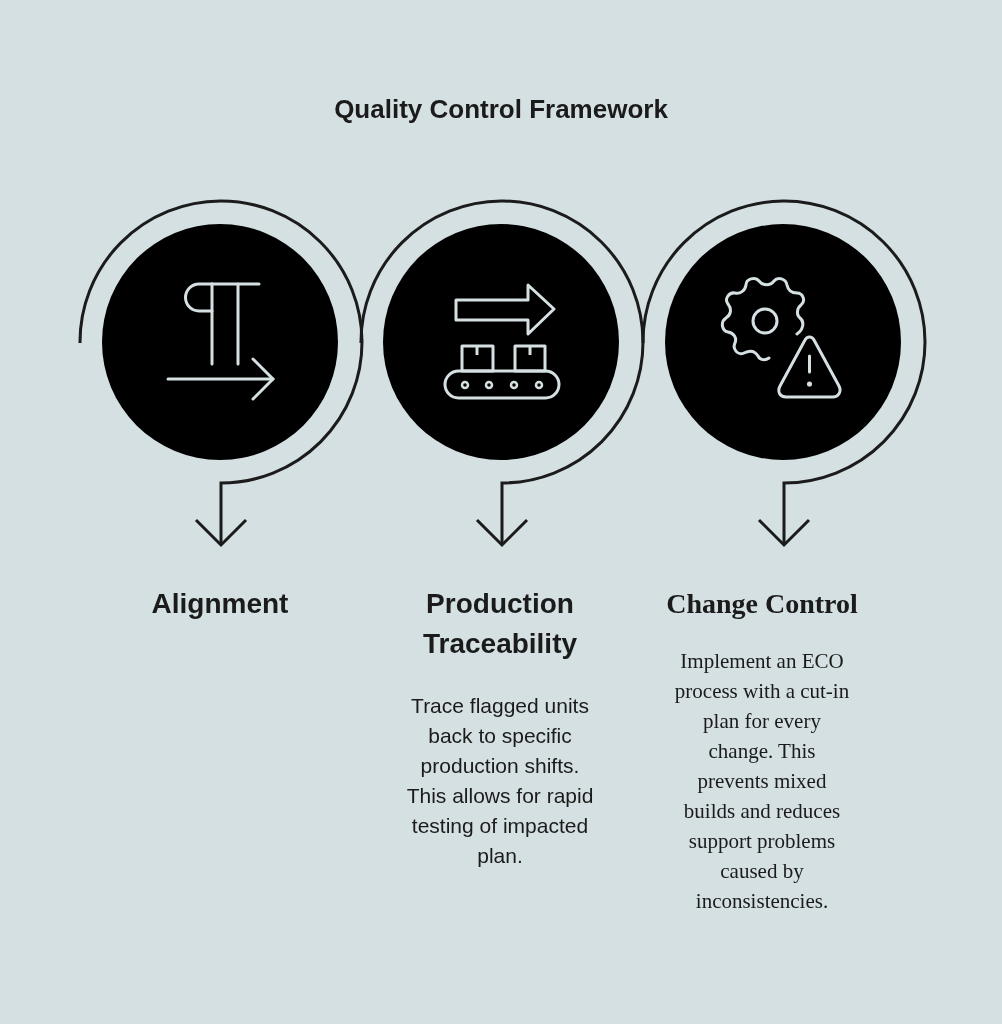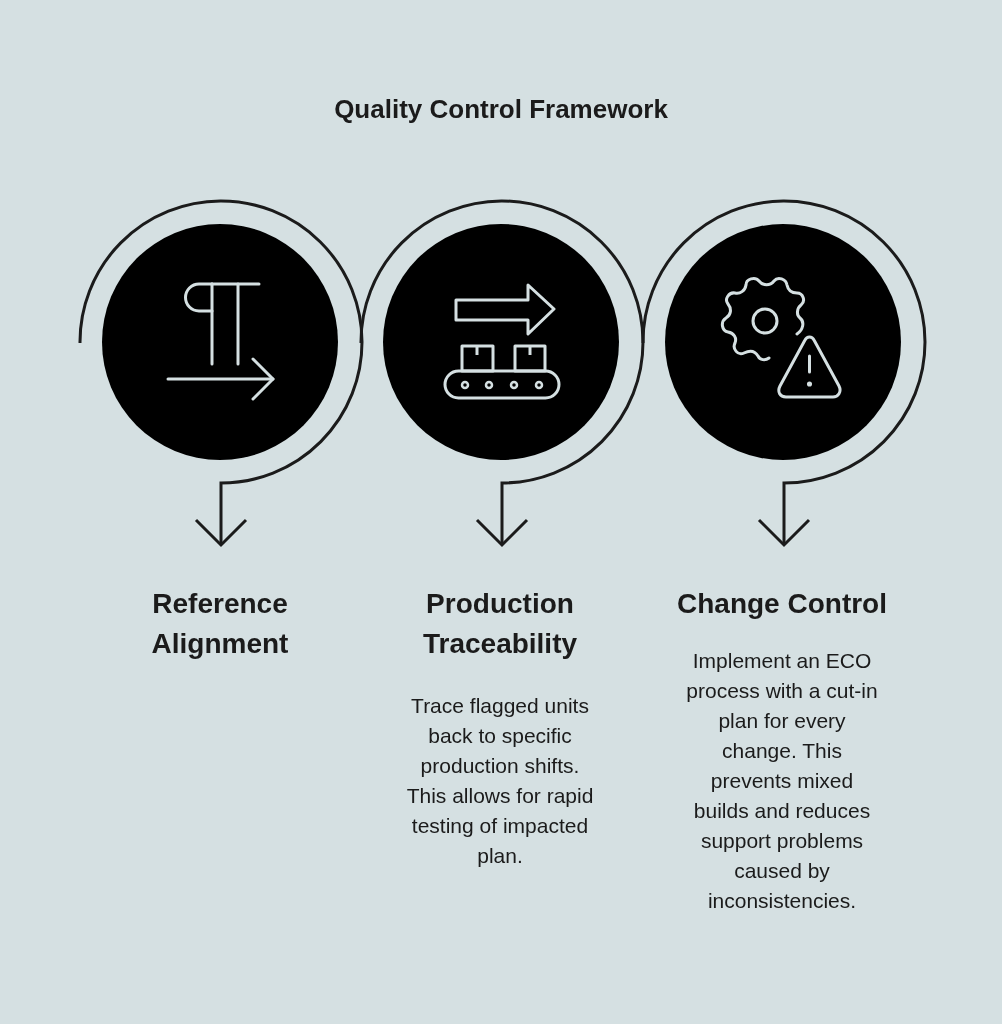--- a/index.html
+++ b/index.html
@@ -96,41 +96,40 @@
            C 760 360 765 361 769 358"></path>
       <path d="M 805 340 C 807 336 812 336 814 340 L 839 386 C 842 392 838 397 833 397 L 786 397 C 780 397 777 392 780 386 Z"></path>
       <line x1="809.5" y1="356" x2="809.5" y2="372"></line>
       <circle cx="809.5" cy="384" r="1.8" fill="#d5e0e2" stroke-width="1.5"></circle>
     </g>
   </g>
 </svg>
 
 <div class="col" style="left:90px;">
   <div class="heading">
-    <span class="ln">Reference</span>
     <span class="ln">Alignment</span>
   </div>
 </div>
 
 <div class="col" style="left:370px;">
   <div class="heading">
     <span class="ln">Production</span>
     <span class="ln">Traceability</span>
   </div>
   <div class="body" style="margin-top:27px;">
     <span class="ln">Trace flagged units</span>
     <span class="ln">back to specific</span>
     <span class="ln">production shifts.</span>
     <span class="ln">This allows for rapid</span>
     <span class="ln">testing of impacted</span>
     <span class="ln">plan.</span>
   </div>
 </div>
 
-<div class="col" style="left:652px;">
+<div class="col" style="left:632px;font-family:Liberation Serif, serif;">
   <div class="heading">
     <span class="ln">Change Control</span>
   </div>
   <div class="body" style="margin-top:22px;text-align:center;">
     <span class="ln">Implement an ECO</span>
     <span class="ln">process with a cut-in</span>
     <span class="ln">plan for every</span>
     <span class="ln">change. This</span>
     <span class="ln">prevents mixed</span>
     <span class="ln">builds and reduces</span>

